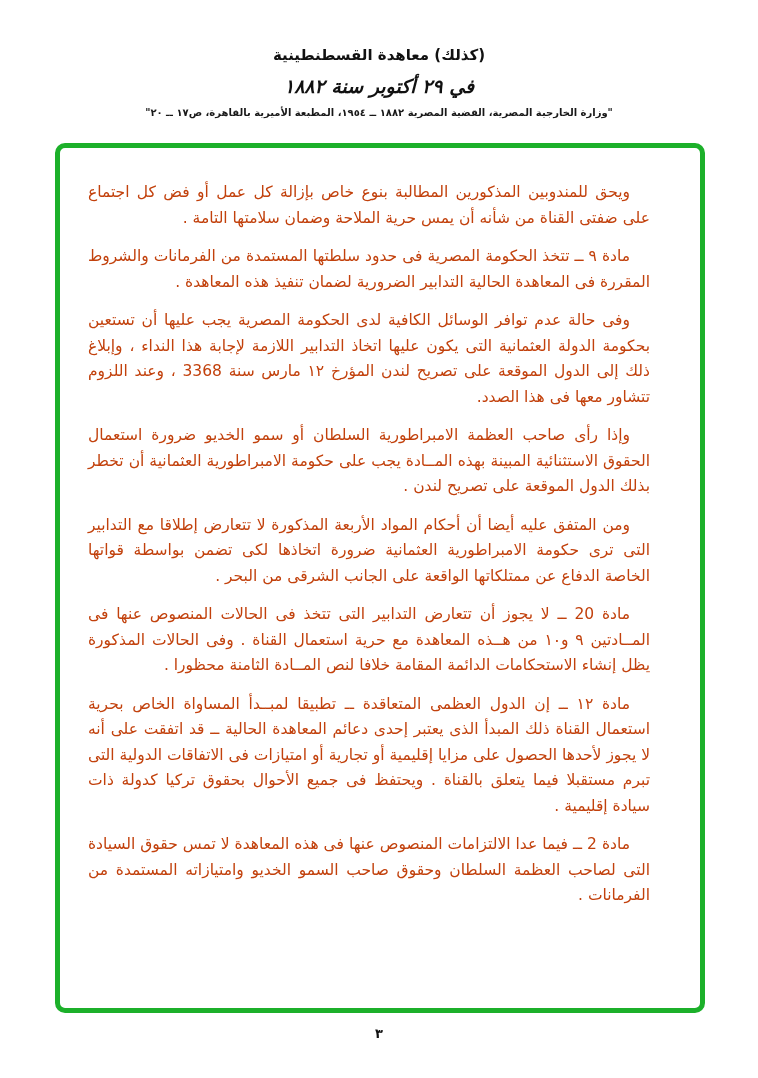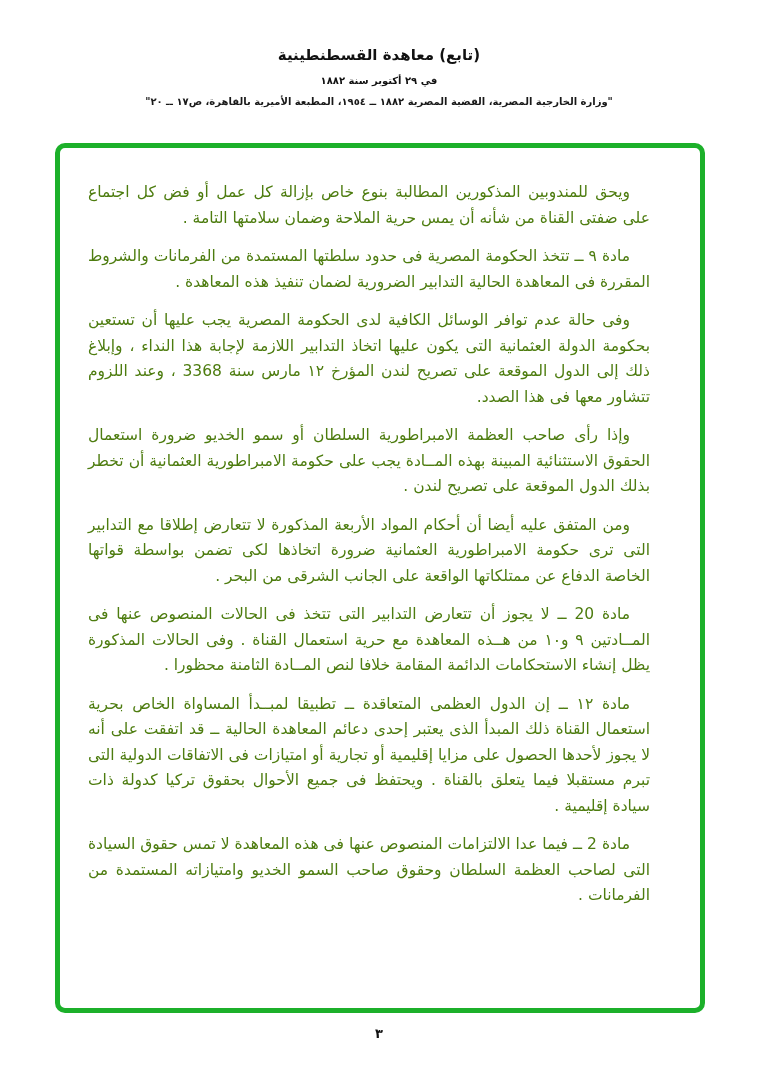--- a/index.html
+++ b/index.html
@@ -9,37 +9,37 @@
     font-family:"DejaVu Sans",sans-serif;
     position:relative;
     overflow:hidden;
   }
   .page{position:absolute;inset:0;}
   .header{
     position:absolute;top:46px;left:0;right:0;
     text-align:center;direction:rtl;color:#111;
   }
   .title-line1{font-size:15px;font-weight:bold;letter-spacing:.2px;}
-  .title-line2{font-size:10px;font-weight:bold;margin-top:11px;}
+  .title-line2{font-size:19px;font-weight:bold;margin-top:11px;font-style:italic;}
   .source-line{font-size:10px;font-weight:bold;margin-top:10px;color:#181818;}
   .frame{
     position:absolute;left:55px;top:143px;
     width:650px;height:870px;
     box-sizing:border-box;
     border:5px solid #1cb02a;
     border-radius:10px;
     background:#fff;
   }
   .treaty-body{
     position:absolute;top:32px;right:50px;left:28px;
     direction:rtl;
     text-align:justify;
     font-size:15.5px;
     line-height:25.5px;
-    color:#4d7c0f;
+    color:#c2410c;
   }
   .treaty-body p{
     margin:0 0 13px 0;
     text-indent:20px;
   }
   .seg-underline{
     text-underline-offset:6px;
     text-decoration-thickness:1px;
   }
   .seg-bold{font-weight:normal;}
@@ -48,21 +48,21 @@
     text-align:center;
     font-size:13px;color:#111;font-weight:bold;
   }
 </style>
 </head>
 <body>
 
 <div class="page">
 
   <div class="header">
-    <div class="title-line1">(تابع) معاهدة القسطنطينية</div>
+    <div class="title-line1">(كذلك) معاهدة القسطنطينية</div>
     <div class="title-line2">في ٢٩ أكتوبر سنة ١٨٨٢</div>
     <div class="source-line">"وزارة الخارجية المصرية، القضية المصرية ١٨٨٢ ــ ١٩٥٤، المطبعة الأميرية بالقاهرة، ص١٧ ــ ٢٠"</div>
   </div>
 
   <div class="frame" style="border-color: rgb(28, 176, 42);">
     <div class="treaty-body">
         <p><span>ويحق للمندوبين المذكورين المطالبة بنوع خاص بإزالة كل عمل أو فض كل اجتماع على ضفتى القناة من شأنه أن يمس حرية الملاحة وضمان سلامتها التامة .</span></p>
         <p><span class="seg-bold">مادة ٩ ــ </span><span class="seg-underline">تتخذ الحكومة المصرية فى حدود سلطتها المستمدة من الفرمانات والشروط المقررة فى المعاهدة الحالية التدابير الضرورية لضمان تنفيذ هذه المعاهدة .</span></p>
         <p><span>وفى حالة عدم توافر الوسائل الكافية لدى الحكومة المصرية يجب عليها أن تستعين بحكومة الدولة العثمانية التى يكون عليها اتخاذ التدابير اللازمة لإجابة هذا النداء ، وإبلاغ ذلك إلى الدول الموقعة على تصريح لندن المؤرخ ١٢ مارس سنة 3368 ، وعند اللزوم تتشاور معها فى هذا الصدد.</span></p>
         <p><span>وإذا رأى صاحب العظمة الامبراطورية السلطان أو سمو الخديو ضرورة استعمال الحقوق الاستثنائية المبينة بهذه المــادة يجب على حكومة الامبراطورية العثمانية أن تخطر بذلك الدول الموقعة على تصريح لندن .</span></p>

